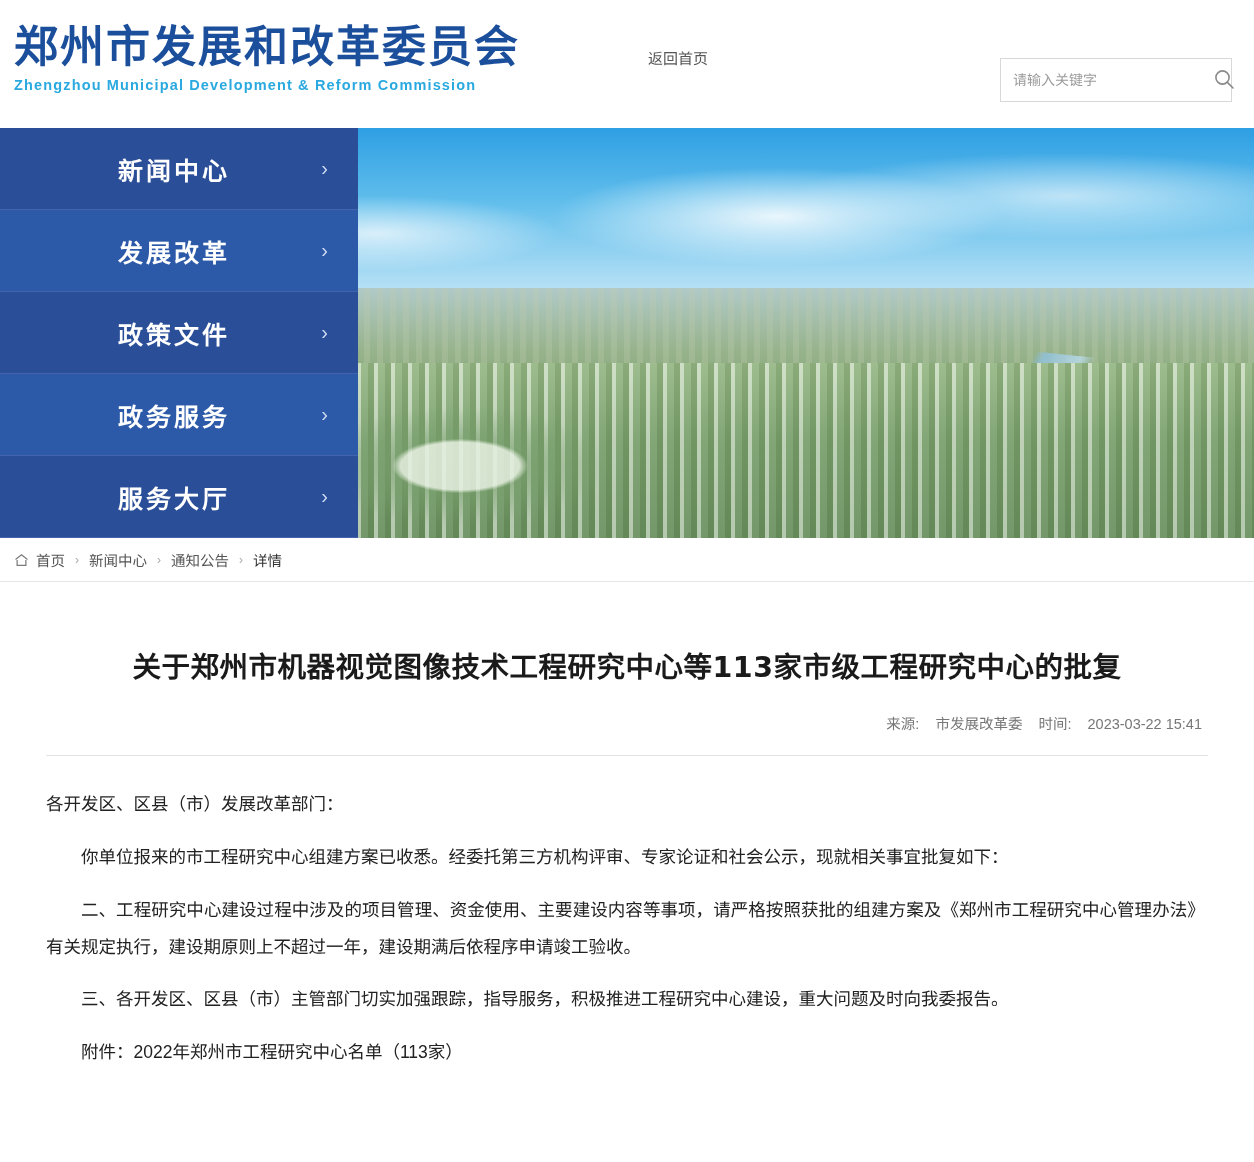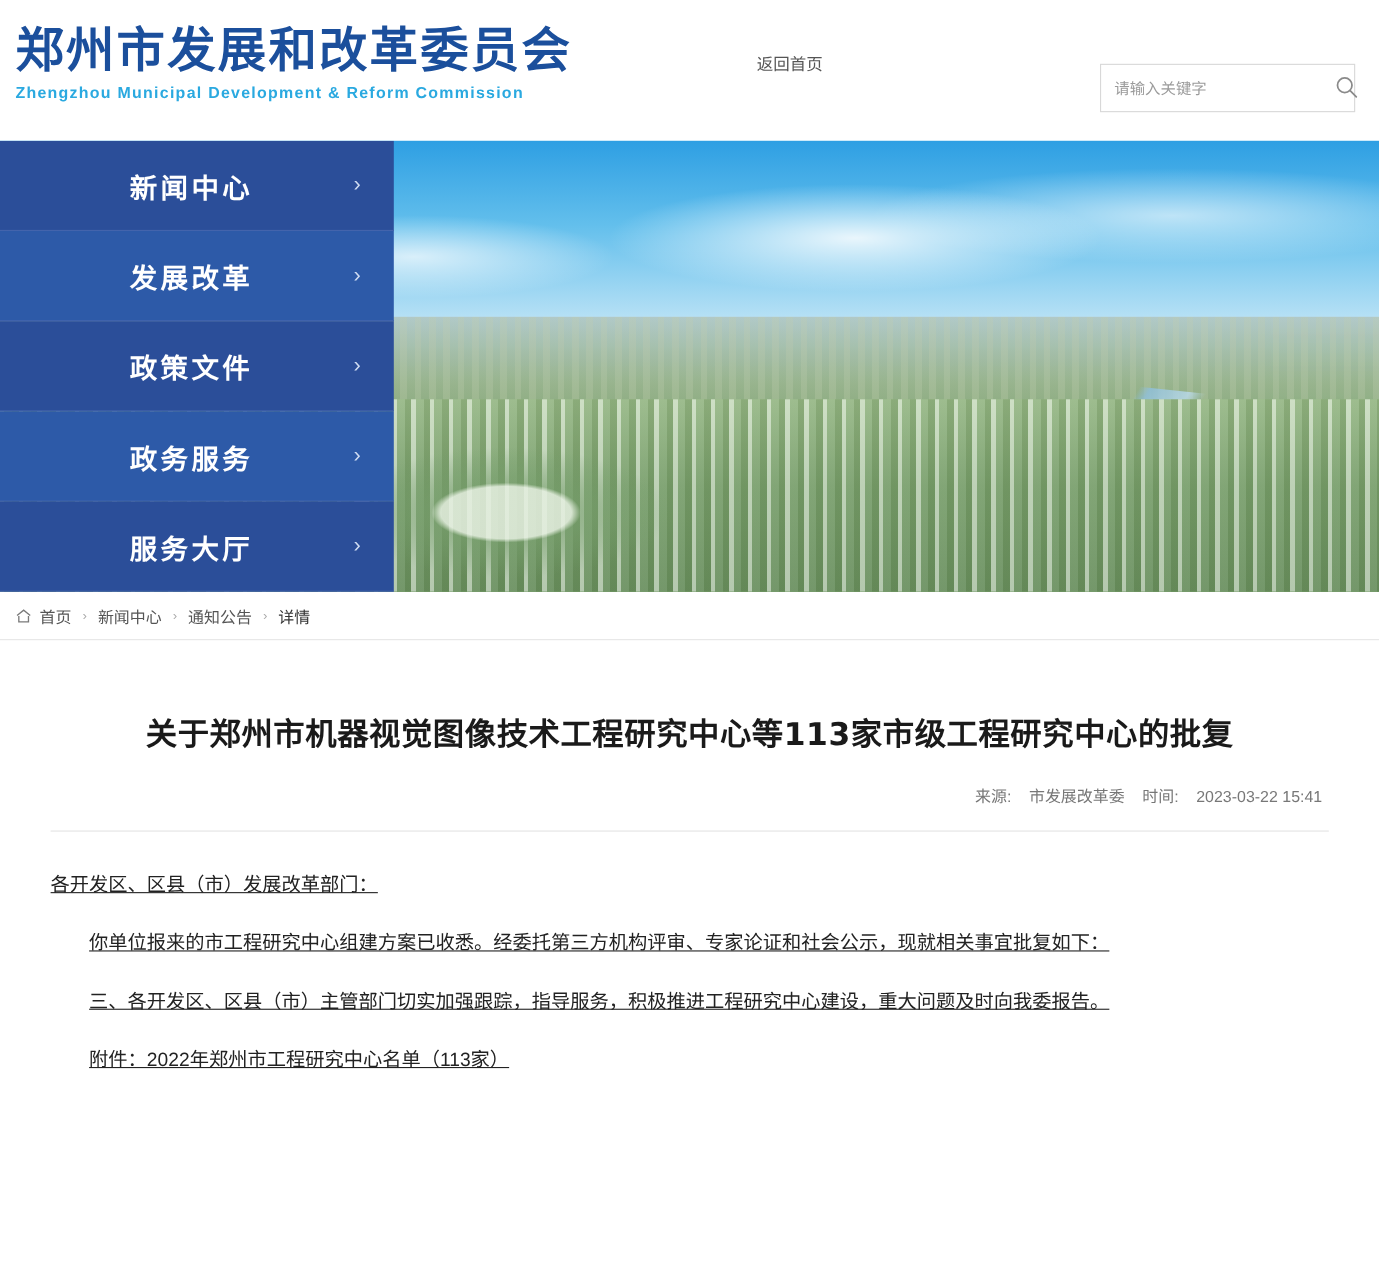--- a/index.html
+++ b/index.html
@@ -18,21 +18,20 @@
     overflow: hidden;
   }
 
   
   .header {
     height: 128px;
     display: flex;
     align-items: center;
     padding: 0 22px 13px 8px;
     position: relative;
-    gap: 40px;
   }
   .logo-block {
     width: 560px;
     padding-left: 6px;
   }
   .logo-cn {
     font-family: "DejaVu Sans", sans-serif;
     font-size: 44px;
     font-weight: 700;
     color: #1b4f9c;
@@ -217,21 +216,20 @@
     border: none;
     border-top: 1px solid #e3e3e3;
     margin: 0 0 30px 0;
   }
   .article-body p {
     font-size: 17.5px;
     line-height: 2.1;
     color: #222;
     margin: 0 12px 16px 0;
     text-align: justify;
-    text-decoration: underline;
   }
   .p-indent { text-indent: 2em; }
 </style>
 </head>
 <body>
 
 <div id="page">
 
   <div class="header">
     <div class="logo-block">
@@ -315,19 +313,20 @@
       <span>市发展改革委</span>
       <span>时间:</span>
       <span>2023-03-22 15:41</span>
     </div>
 
     <hr class="divider">
 
     <div class="article-body">
       <p>各开发区、区县（市）发展改革部门：</p>
       <p class="p-indent">你单位报来的市工程研究中心组建方案已收悉。经委托第三方机构评审、专家论证和社会公示，现就相关事宜批复如下：</p>
+      <p class="p-indent">二、工程研究中心建设过程中涉及的项目管理、资金使用、主要建设内容等事项，请严格按照获批的组建方案及《郑州市工程研究中心管理办法》有关规定执行，建设期原则上不超过一年，建设期满后依程序申请竣工验收。</p>
       <p class="p-indent">三、各开发区、区县（市）主管部门切实加强跟踪，指导服务，积极推进工程研究中心建设，重大问题及时向我委报告。</p>
       <p class="p-indent">附件：2022年郑州市工程研究中心名单（113家）</p>
     </div>
 
   </div>
 
 </div>
 
 </body></html>

